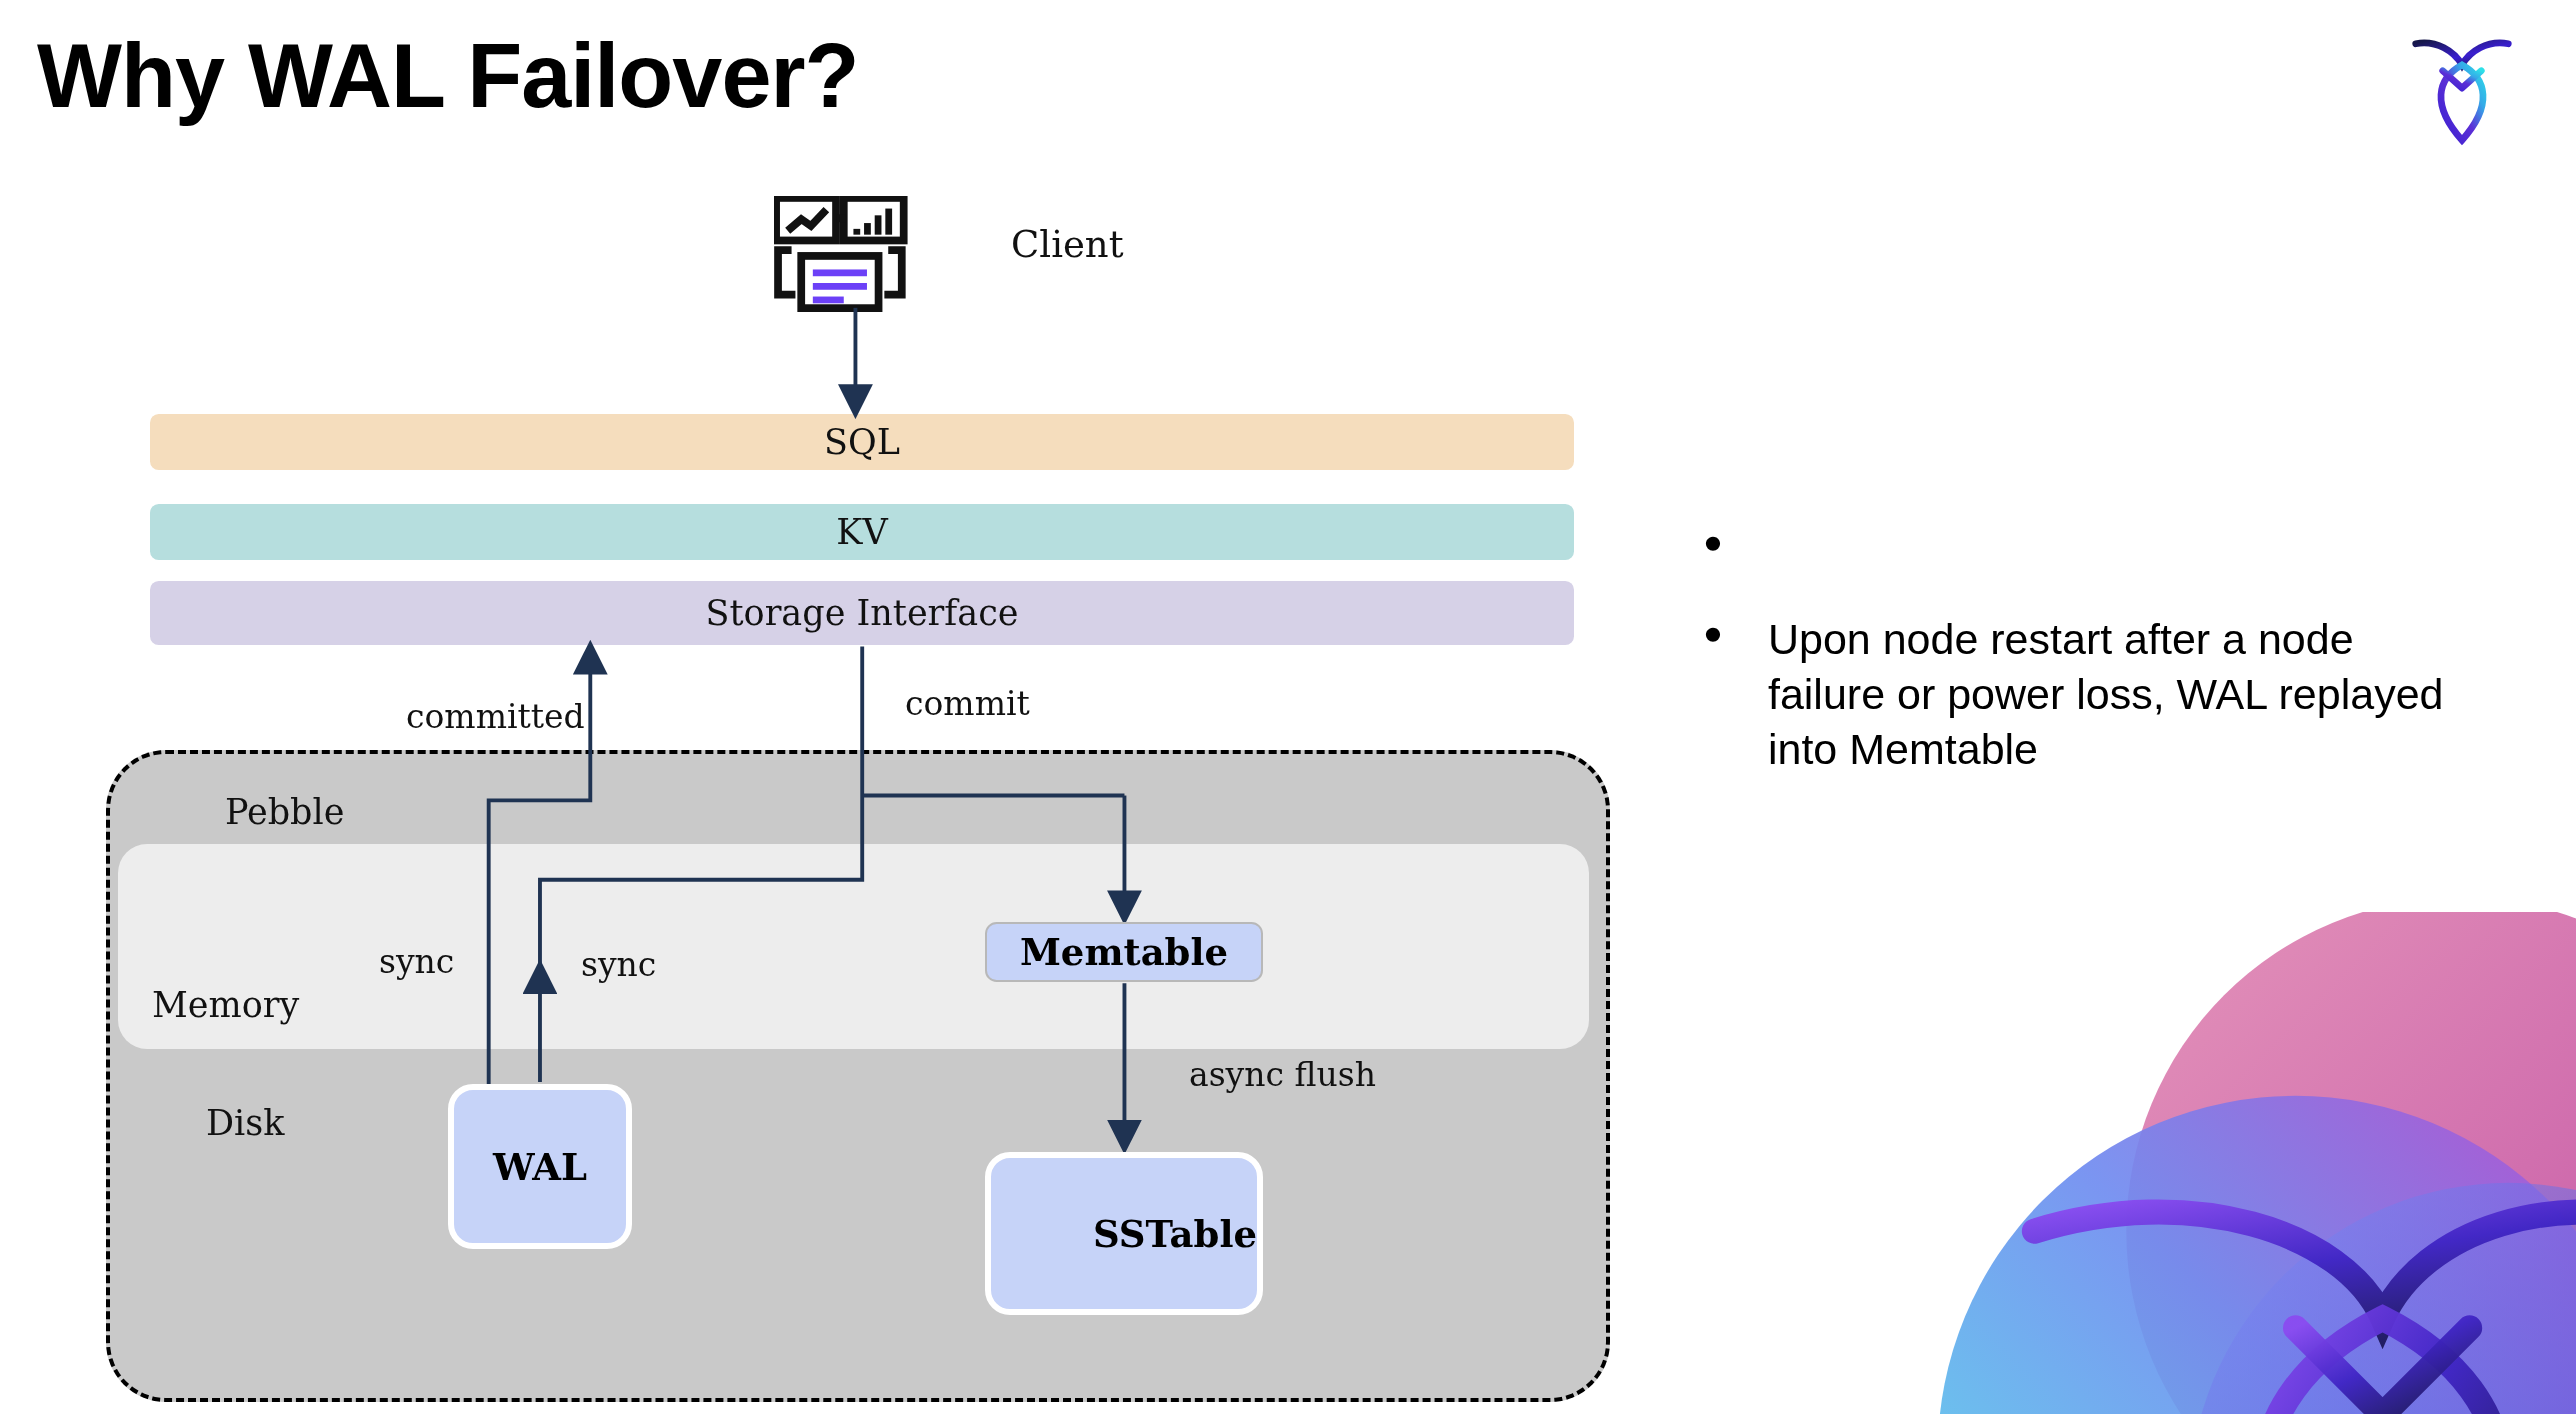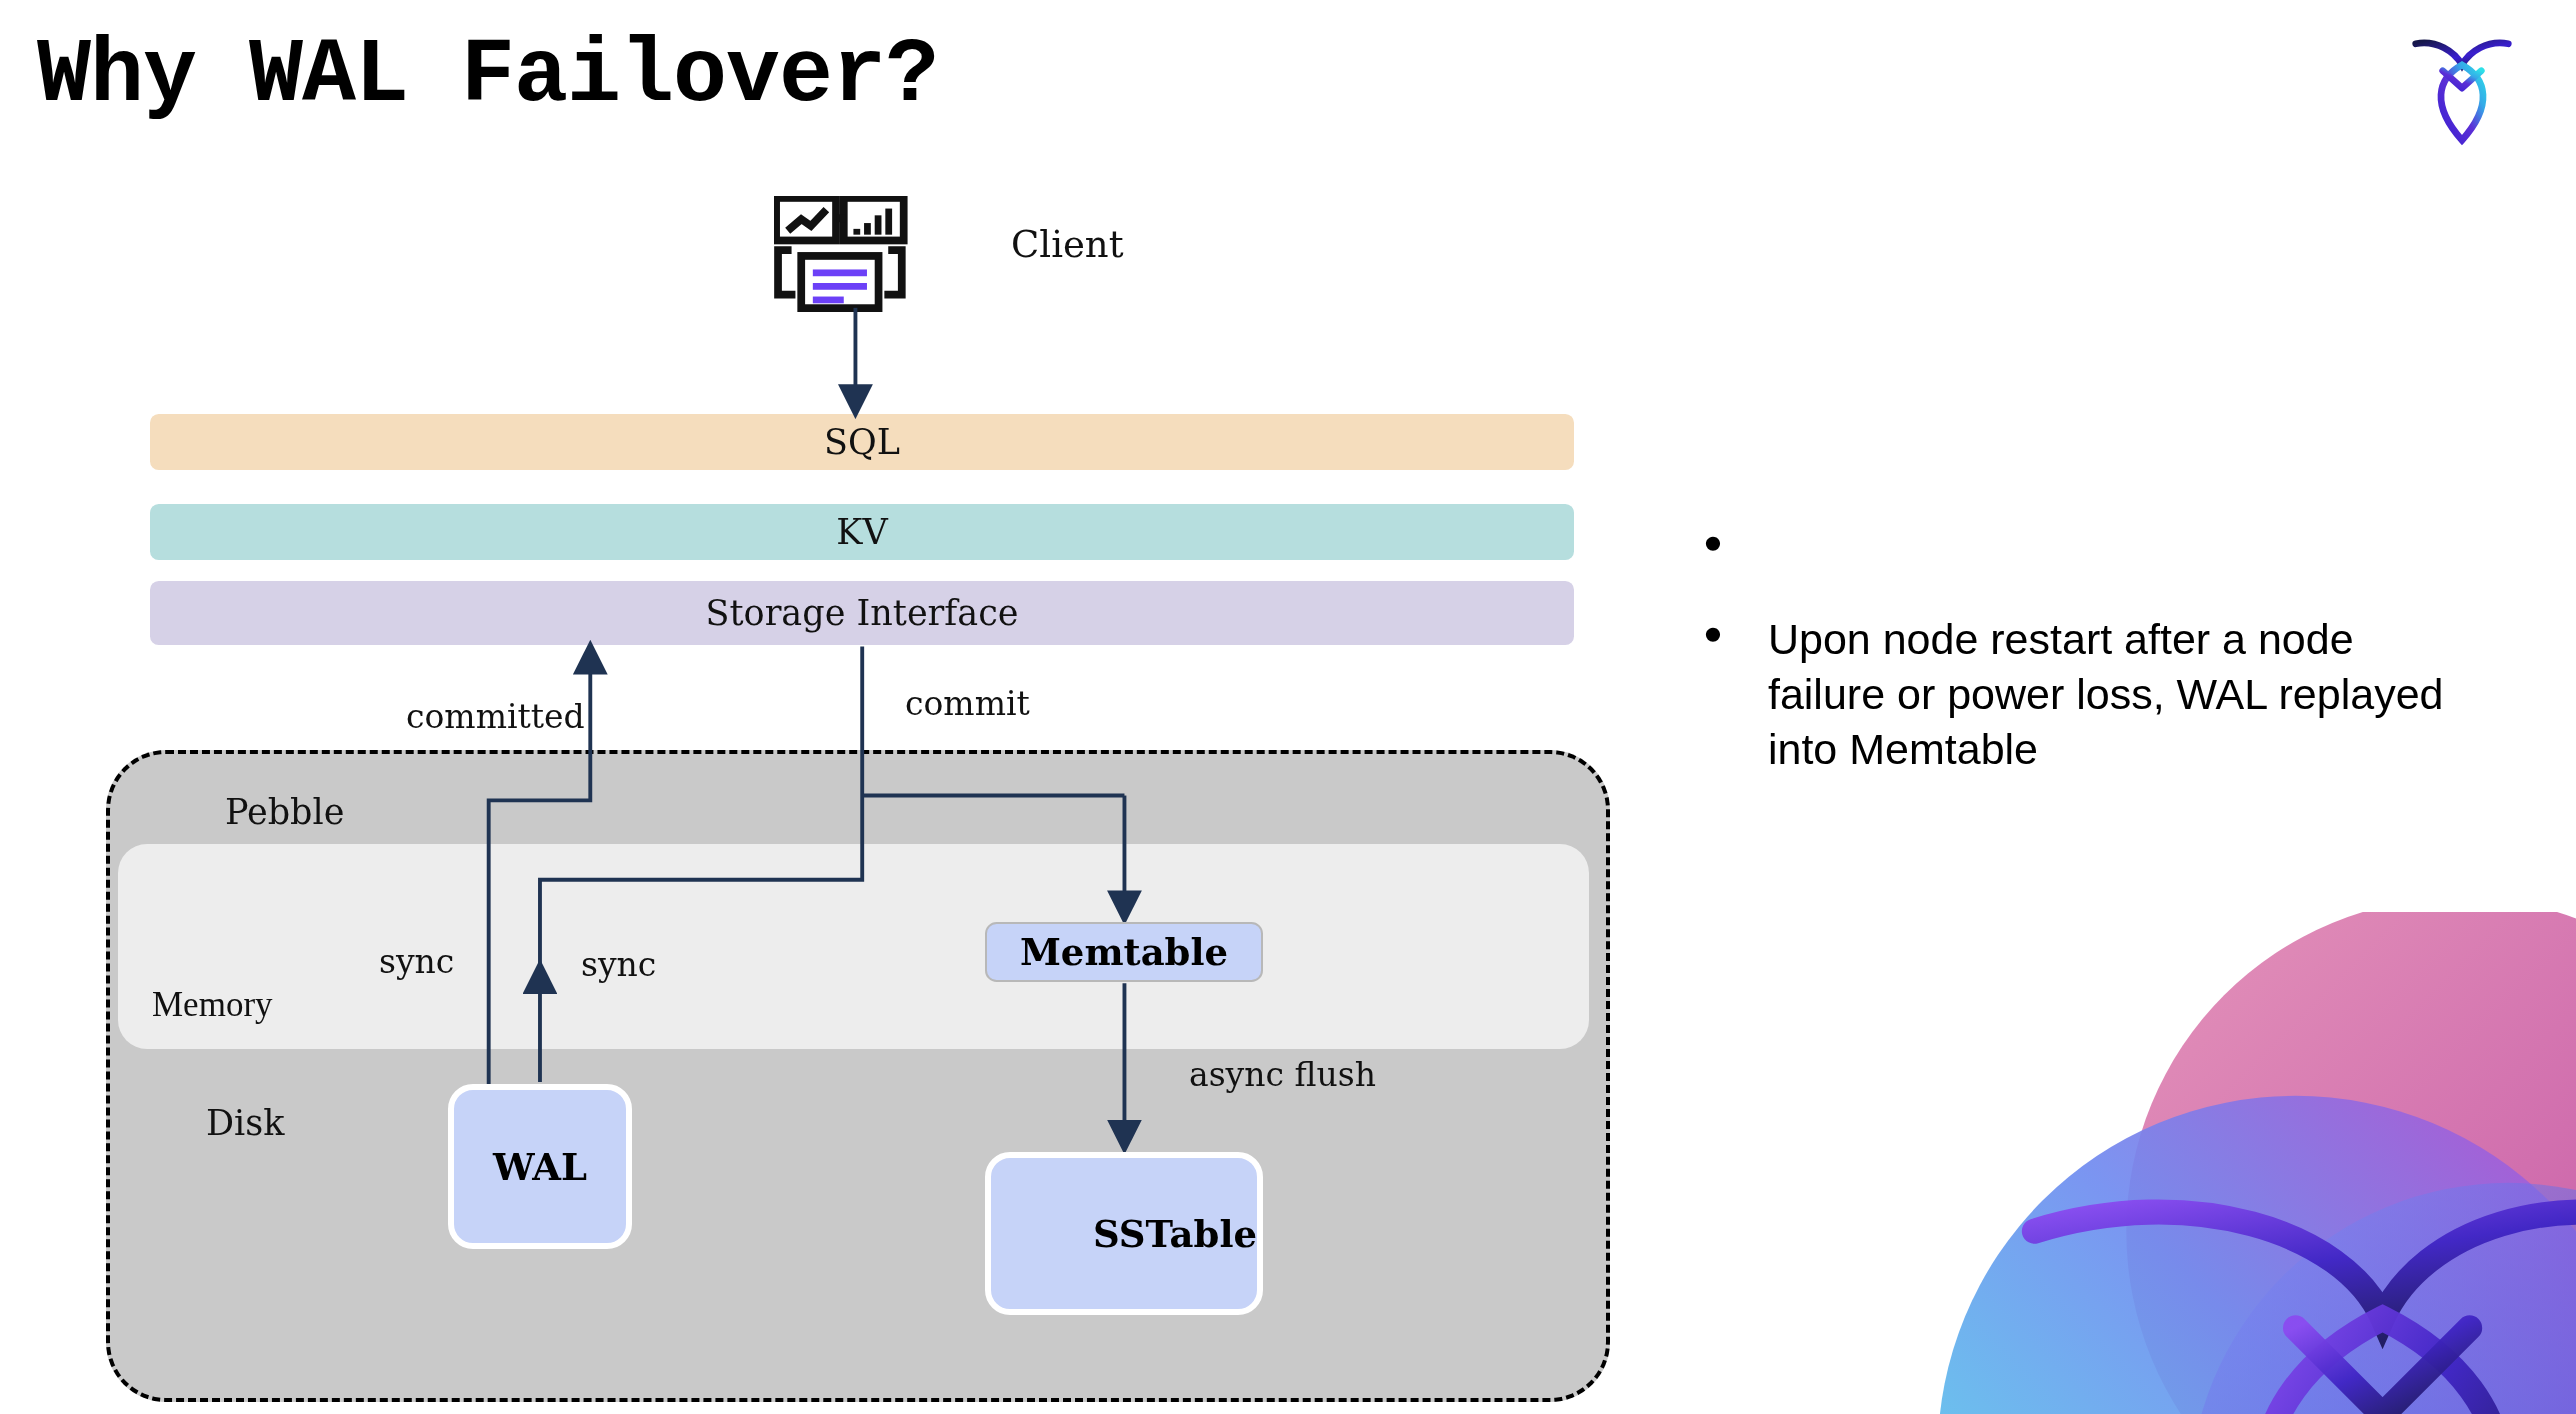--- a/index.html
+++ b/index.html
@@ -4,21 +4,21 @@
 <style>
   html,body{margin:0;padding:0;background:#ffffff;}
   body{width:2576px;height:1415px;position:relative;overflow:hidden;
        font-family:"Liberation Sans",sans-serif;}
 
   .abs{position:absolute;}
 
   
   #slide-title{
     left:37px; top:29px;
-    font-family:Liberation Mono, monospace;
+    font-family:Liberation Sans, sans-serif;
     font-weight:bold;
     font-size:90px;
     letter-spacing:-1px;
     color:#000000;
     white-space:nowrap;
     line-height:1.05;
   }
 
   
   #brand-logo{ right:60px; top:32px; width:108px; height:116px; }
@@ -55,21 +55,21 @@
     left:118px; top:844px; width:1471px; height:205px;
     background:#ededed;
     border-radius:29px;
   }
 
   .zone-label{
     font-family:"DejaVu Serif","Liberation Serif",serif;
     font-size:35px; color:#111; white-space:nowrap;
   }
   #label-pebble{ left:225px; top:792px; }
-  #label-memory{ left:152px; top:985px;font-family:Liberation Serif, serif; }
+  #label-memory{ left:152px; top:985px; }
   #label-disk{   left:206px; top:1103px; }
 
   
   .edge-label{
     font-family:"DejaVu Serif","Liberation Serif",serif;
     font-size:33px; color:#111; white-space:nowrap;
   }
   #label-committed{ left:406px; top:697px; }
   #label-commit{    left:905px; top:684px; }
   #label-sync-1{    left:379px; top:942px; }

